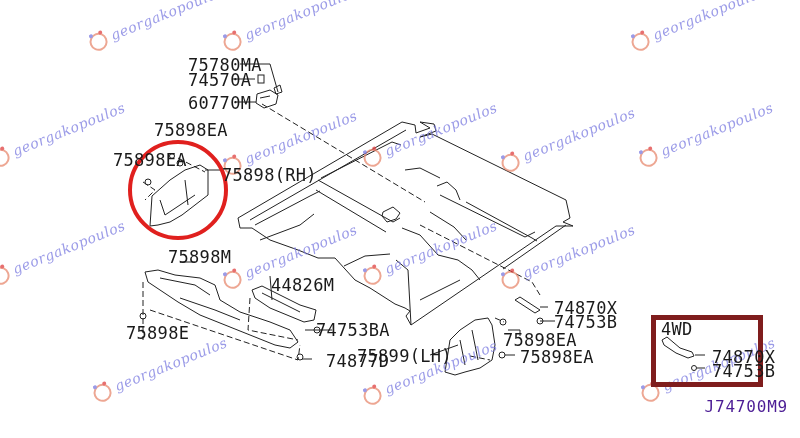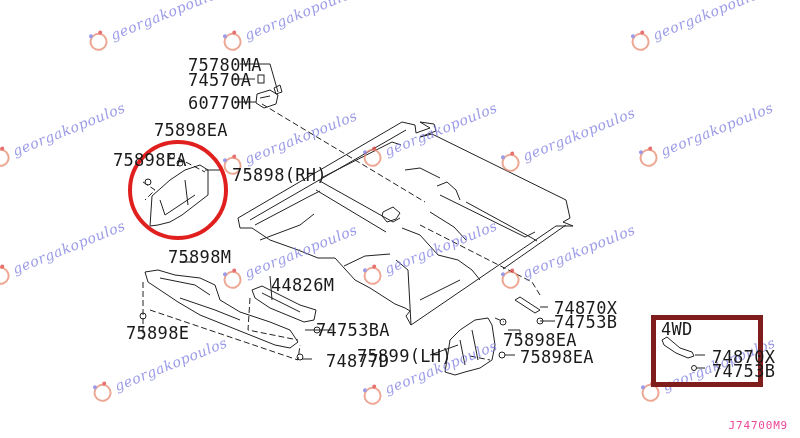--- a/index.html
+++ b/index.html
@@ -3,21 +3,21 @@
 <meta charset="utf-8">
 <style>
   html, body { margin: 0; padding: 0; background: #ffffff; }
   body { width: 800px; height: 438px; position: relative; overflow: hidden; font-family: "DejaVu Sans Mono", monospace; }
   #diagram { position: absolute; left: 0; top: 0; width: 800px; height: 438px; }
   .lbl { position: absolute; font-family: "DejaVu Sans Mono", "Liberation Mono", monospace; font-size: 17px; color: #1a1a1a; white-space: nowrap; letter-spacing: 0.3px; line-height: 12px; }
   .wm { position: absolute; transform: rotate(-22deg); transform-origin: left center; display: flex; align-items: center; opacity: 0.75; }
   .wm .logo { width: 22px; height: 22px; position: relative; }
   .wm .txt { font-family: "DejaVu Serif", serif; font-style: italic; font-size: 14px; color: #7a7ae0; margin-left: 3px; letter-spacing: 0.5px; }
   .inset { position: absolute; left: 651px; top: 315px; width: 102px; height: 62px; border: 5px solid #7f1d1d; }
-  .code { position: absolute; right: 12px; bottom: 6px; font-family: "DejaVu Sans Mono", monospace; font-size: 11px; color: #ec4899; letter-spacing: 0.8px; }
+  .code { position: absolute; right: 12px; bottom: 22px; font-family: "DejaVu Sans Mono", monospace; font-size: 16px; color: #4c1d95; letter-spacing: 0.8px; }
 </style>
 </head>
 <body>
 
 <div id="diagram">
   <svg width="800" height="438" viewBox="0 0 800 438" style="position:absolute;left:0;top:0">
     <g fill="none" stroke="#222" stroke-width="1">
 
       <g>
         <path d="M238,218 L402,122 L415,125 L416,133 L430,128 L420,122 L434,124 L436,131 L420,137 L432,134 L566,200 L570,218 L563,222 L573,226 L556,226 L411,325 L406,316 L410,311 L405,308 L395,304 L370,288 L355,280 L335,258 L318,258 L298,250 L270,240 L252,228 L240,228 Z"></path>
@@ -241,21 +241,21 @@
           <circle cx="16" cy="4" r="2" fill="#e04040"></circle>
         </svg></span>
       <span class="txt">georgakopoulos</span>
     </div>
 
   <span class="lbl" style="left:188px;top:59px">75780MA</span>
   <span class="lbl" style="left:188px;top:74px">74570A</span>
   <span class="lbl" style="left:188px;top:97px">60770M</span>
   <span class="lbl" style="left:154px;top:124px">75898EA</span>
   <span class="lbl" style="left:113px;top:154px">75898EA</span>
-  <span class="lbl" style="left:232px;top:169px">75898(RH)</span>
+  <span class="lbl" style="left:222px;top:169px">75898(RH)</span>
   <span class="lbl" style="left:168px;top:251px">75898M</span>
   <span class="lbl" style="left:126px;top:327px">75898E</span>
   <span class="lbl" style="left:271px;top:279px">44826M</span>
   <span class="lbl" style="left:316px;top:324px">74753BA</span>
   <span class="lbl" style="left:326px;top:355px">74877D</span>
   <span class="lbl" style="left:554px;top:302px">74870X</span>
   <span class="lbl" style="left:554px;top:316px">74753B</span>
   <span class="lbl" style="left:503px;top:334px">75898EA</span>
   <span class="lbl" style="left:520px;top:351px">75898EA</span>
   <span class="lbl" style="left:357px;top:350px">75899(LH)</span>

